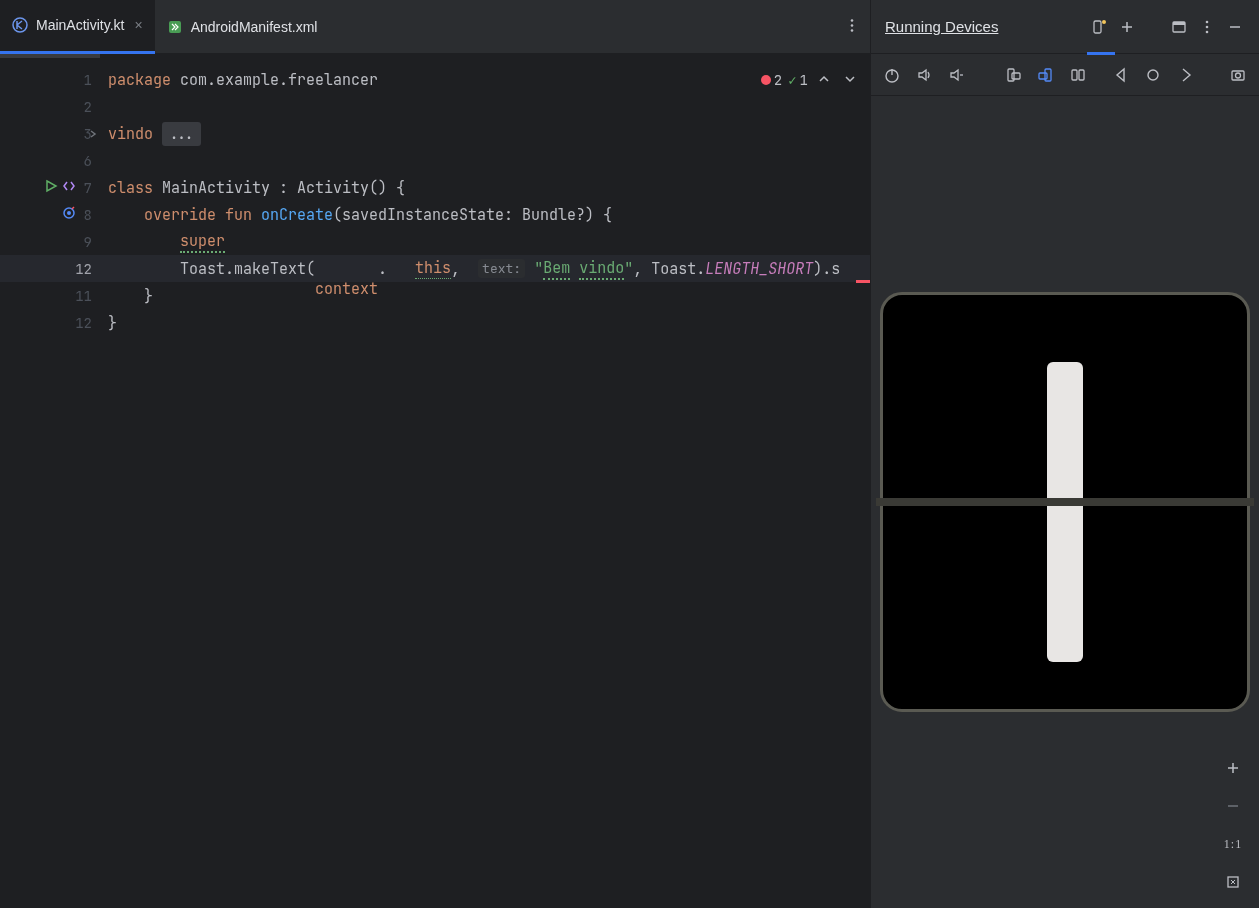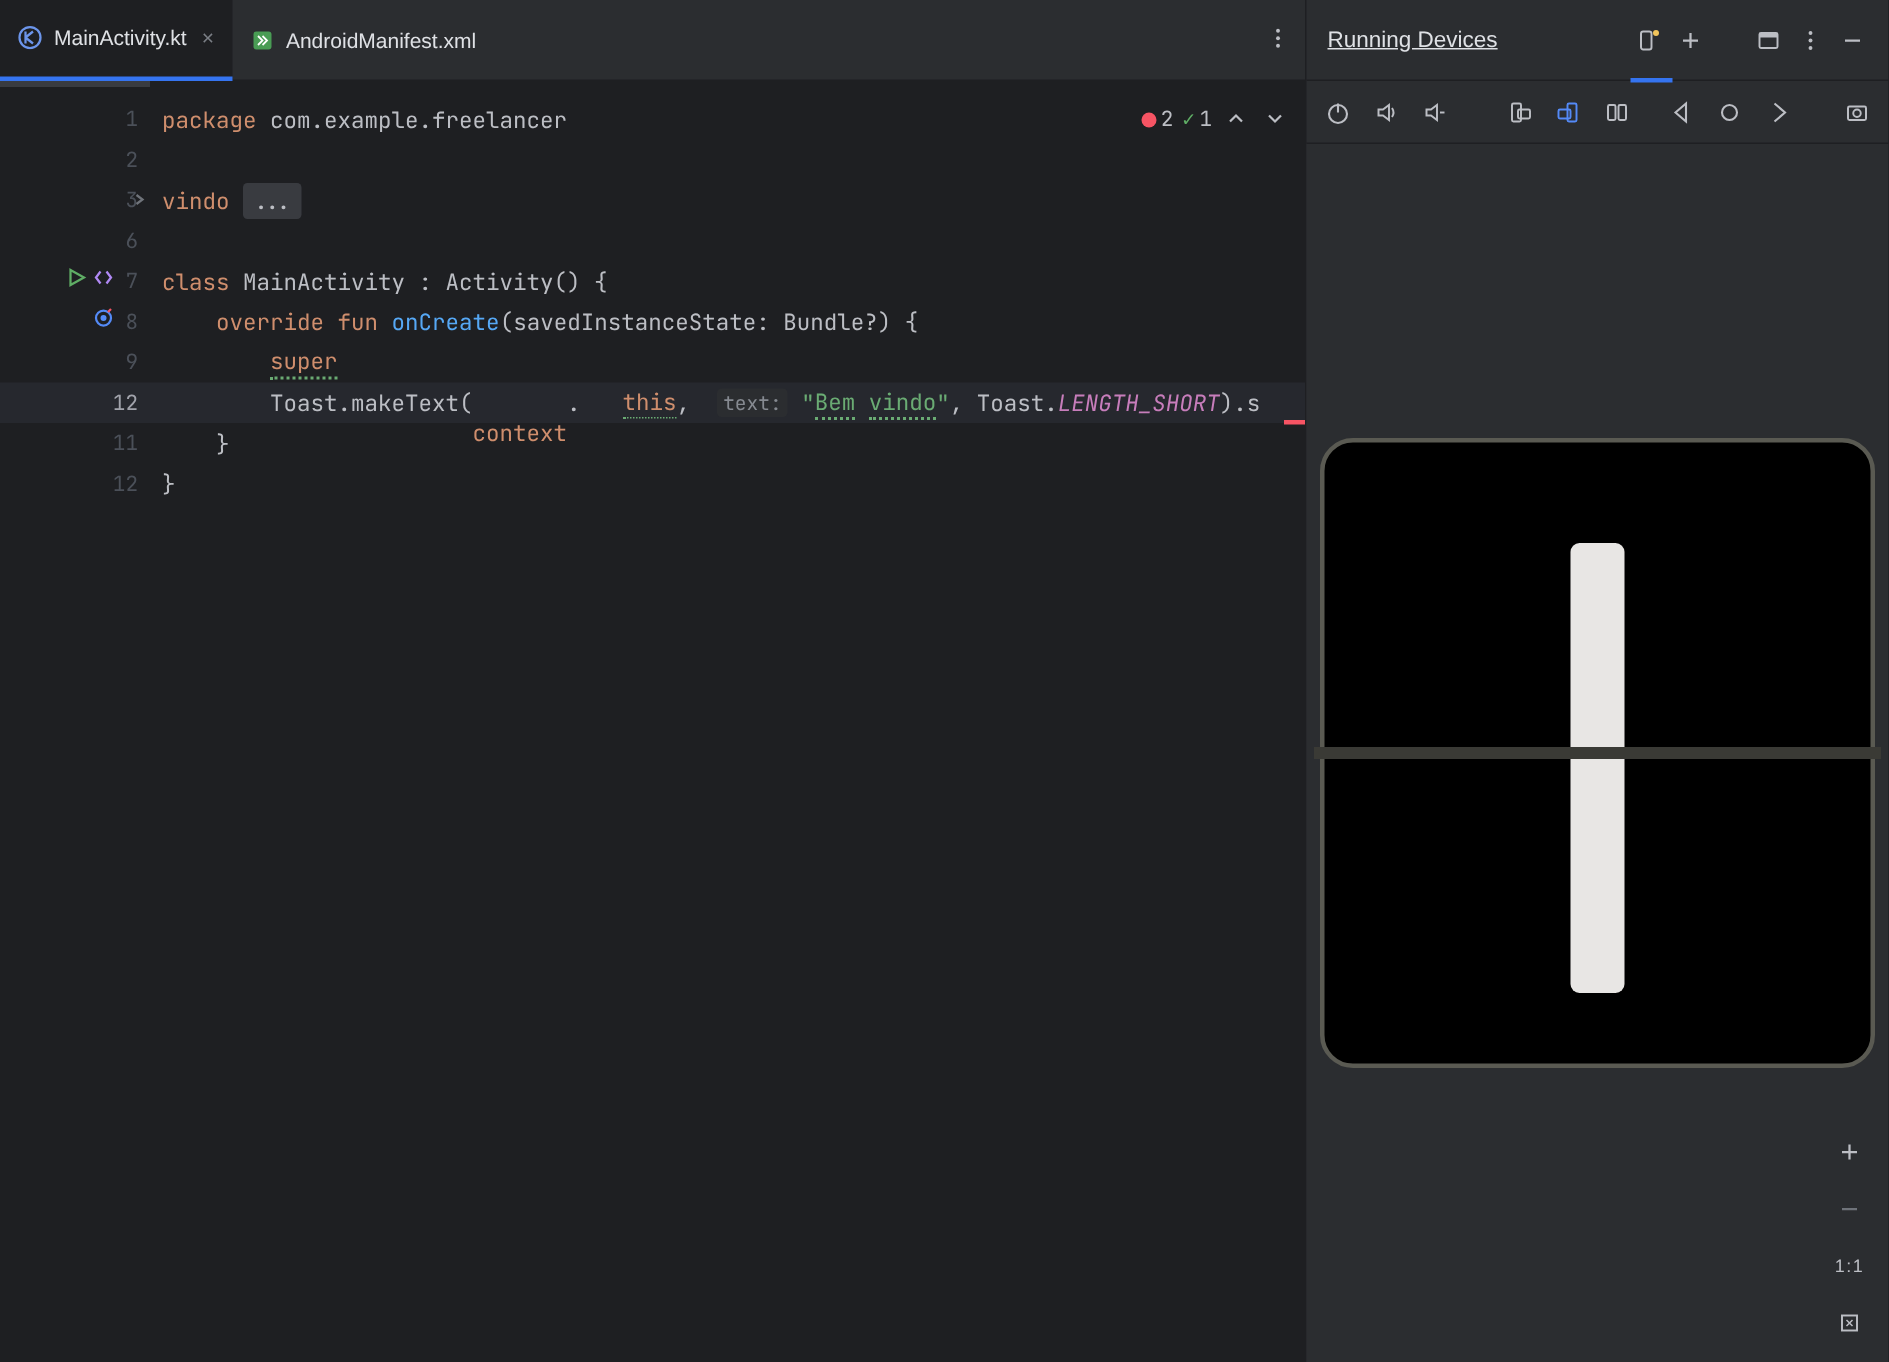--- a/index.html
+++ b/index.html
@@ -216,20 +216,21 @@
   border-radius: 6px;
 }
 .zoom-controls {
   position: absolute;
   right: 14px;
   bottom: 14px;
   display: flex;
   flex-direction: column;
   gap: 14px;
   align-items: center;
+  font-family: Liberation Serif, serif;
 }
 .zoom-btn { color: #bcbec4; cursor: pointer; font-size: 15px; width: 24px; height: 24px; display: flex; align-items: center; justify-content: center; }
 .zoom-btn.ratio { font-size: 12px; letter-spacing: 1px; }
 .hdr-icon.device-select { position: relative; }
 .hdr-icon.device-select::after {
   content: '';
   position: absolute;
   bottom: -18px;
   left: -2px;
   width: 28px;

